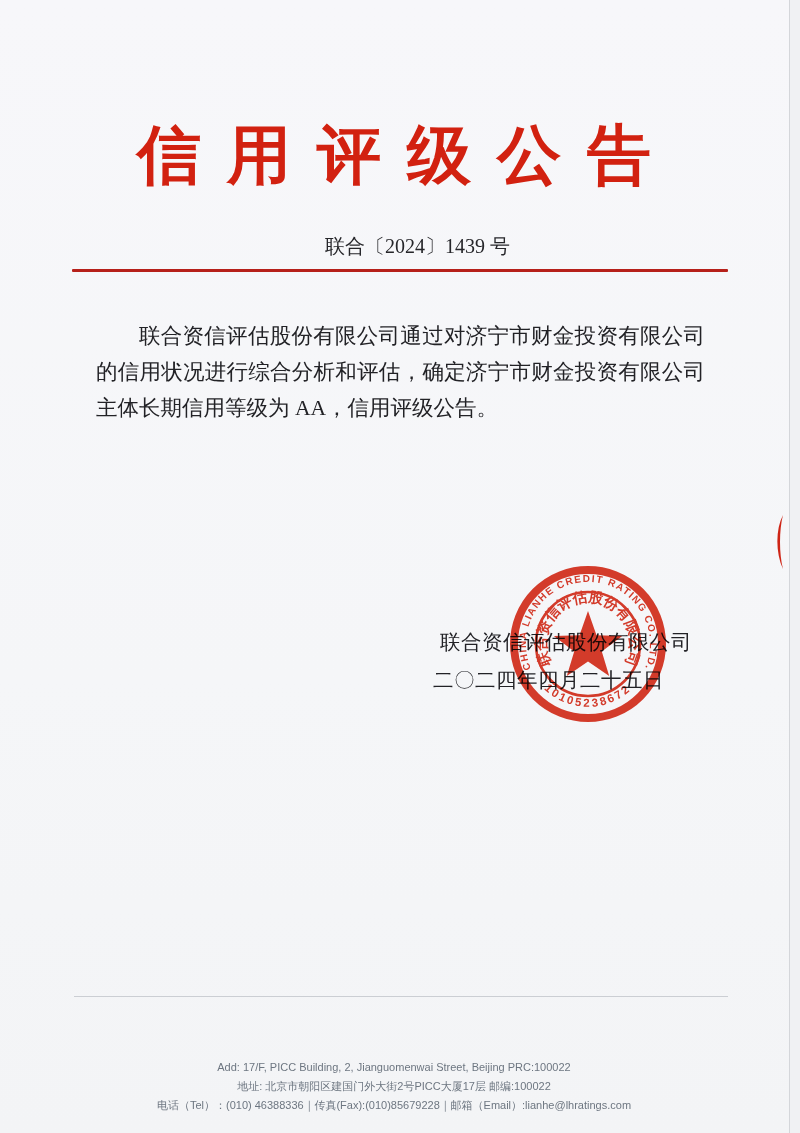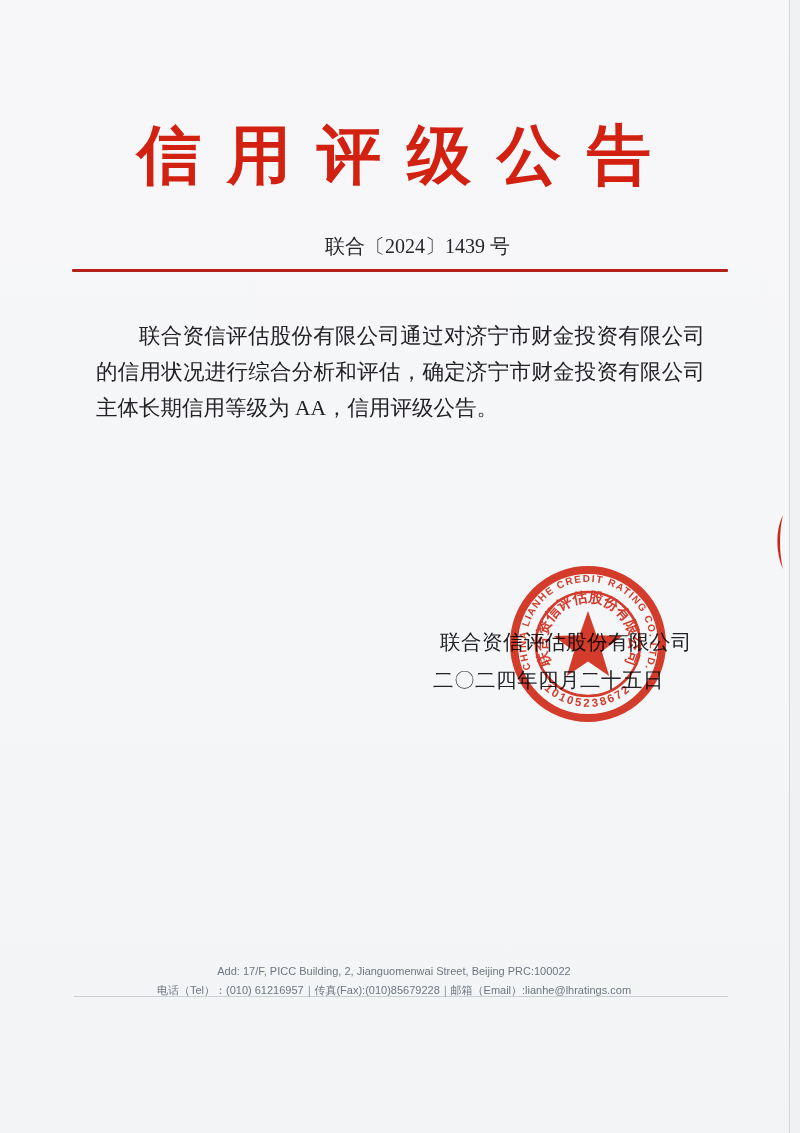--- a/index.html
+++ b/index.html
@@ -53,21 +53,21 @@
     mix-blend-mode:multiply; opacity:0.92;
   }
   .crescent {
     position:absolute; left:772px; top:513px; width:16px; height:58px;
   }
   .footer-rule {
     position:absolute; top:996px; left:74px; width:654px; height:1px;
     background:#cbced3;
   }
   .footer {
-    position:absolute; top:962px; left:0; width:788px;
+    position:absolute; top:1058px; left:0; width:788px;
     text-align:center; color:#6d7681; font-size:11px; line-height:19px;
     font-family:"Liberation Sans","DejaVu Sans",sans-serif;
   }
   .seal-arc-text { font-family:"Liberation Sans","DejaVu Sans",sans-serif; font-weight:bold; fill:#d92c19; }
 </style>
 </head>
 <body>
 
 <div class="page">
 
@@ -112,16 +112,17 @@
   </svg>
 
   <svg class="crescent" viewBox="0 0 16 58">
     <path d="M 11,2 C 3.5,16 3.5,40 11,56 C 7,41 7,17 11,2 Z" fill="#ce2415"></path>
   </svg>
 
   <div class="footer-rule"></div>
 
   <div class="footer">
     <div>Add: 17/F, PICC Building, 2, Jianguomenwai Street, Beijing PRC:100022</div>
-    <div>电话（Tel）：(010) 61216957｜传真(Fax):(010)85679228｜邮箱（Email）:lianhe@lhratings.com</div>
+    <div>地址: 北京市朝阳区建国门外大街2号PICC大厦17层 邮编:100022</div>
+    <div>电话（Tel）：(010) 46388336｜传真(Fax):(010)85679228｜邮箱（Email）:lianhe@lhratings.com</div>
   </div>
 
 </div>
 
 </body></html>

